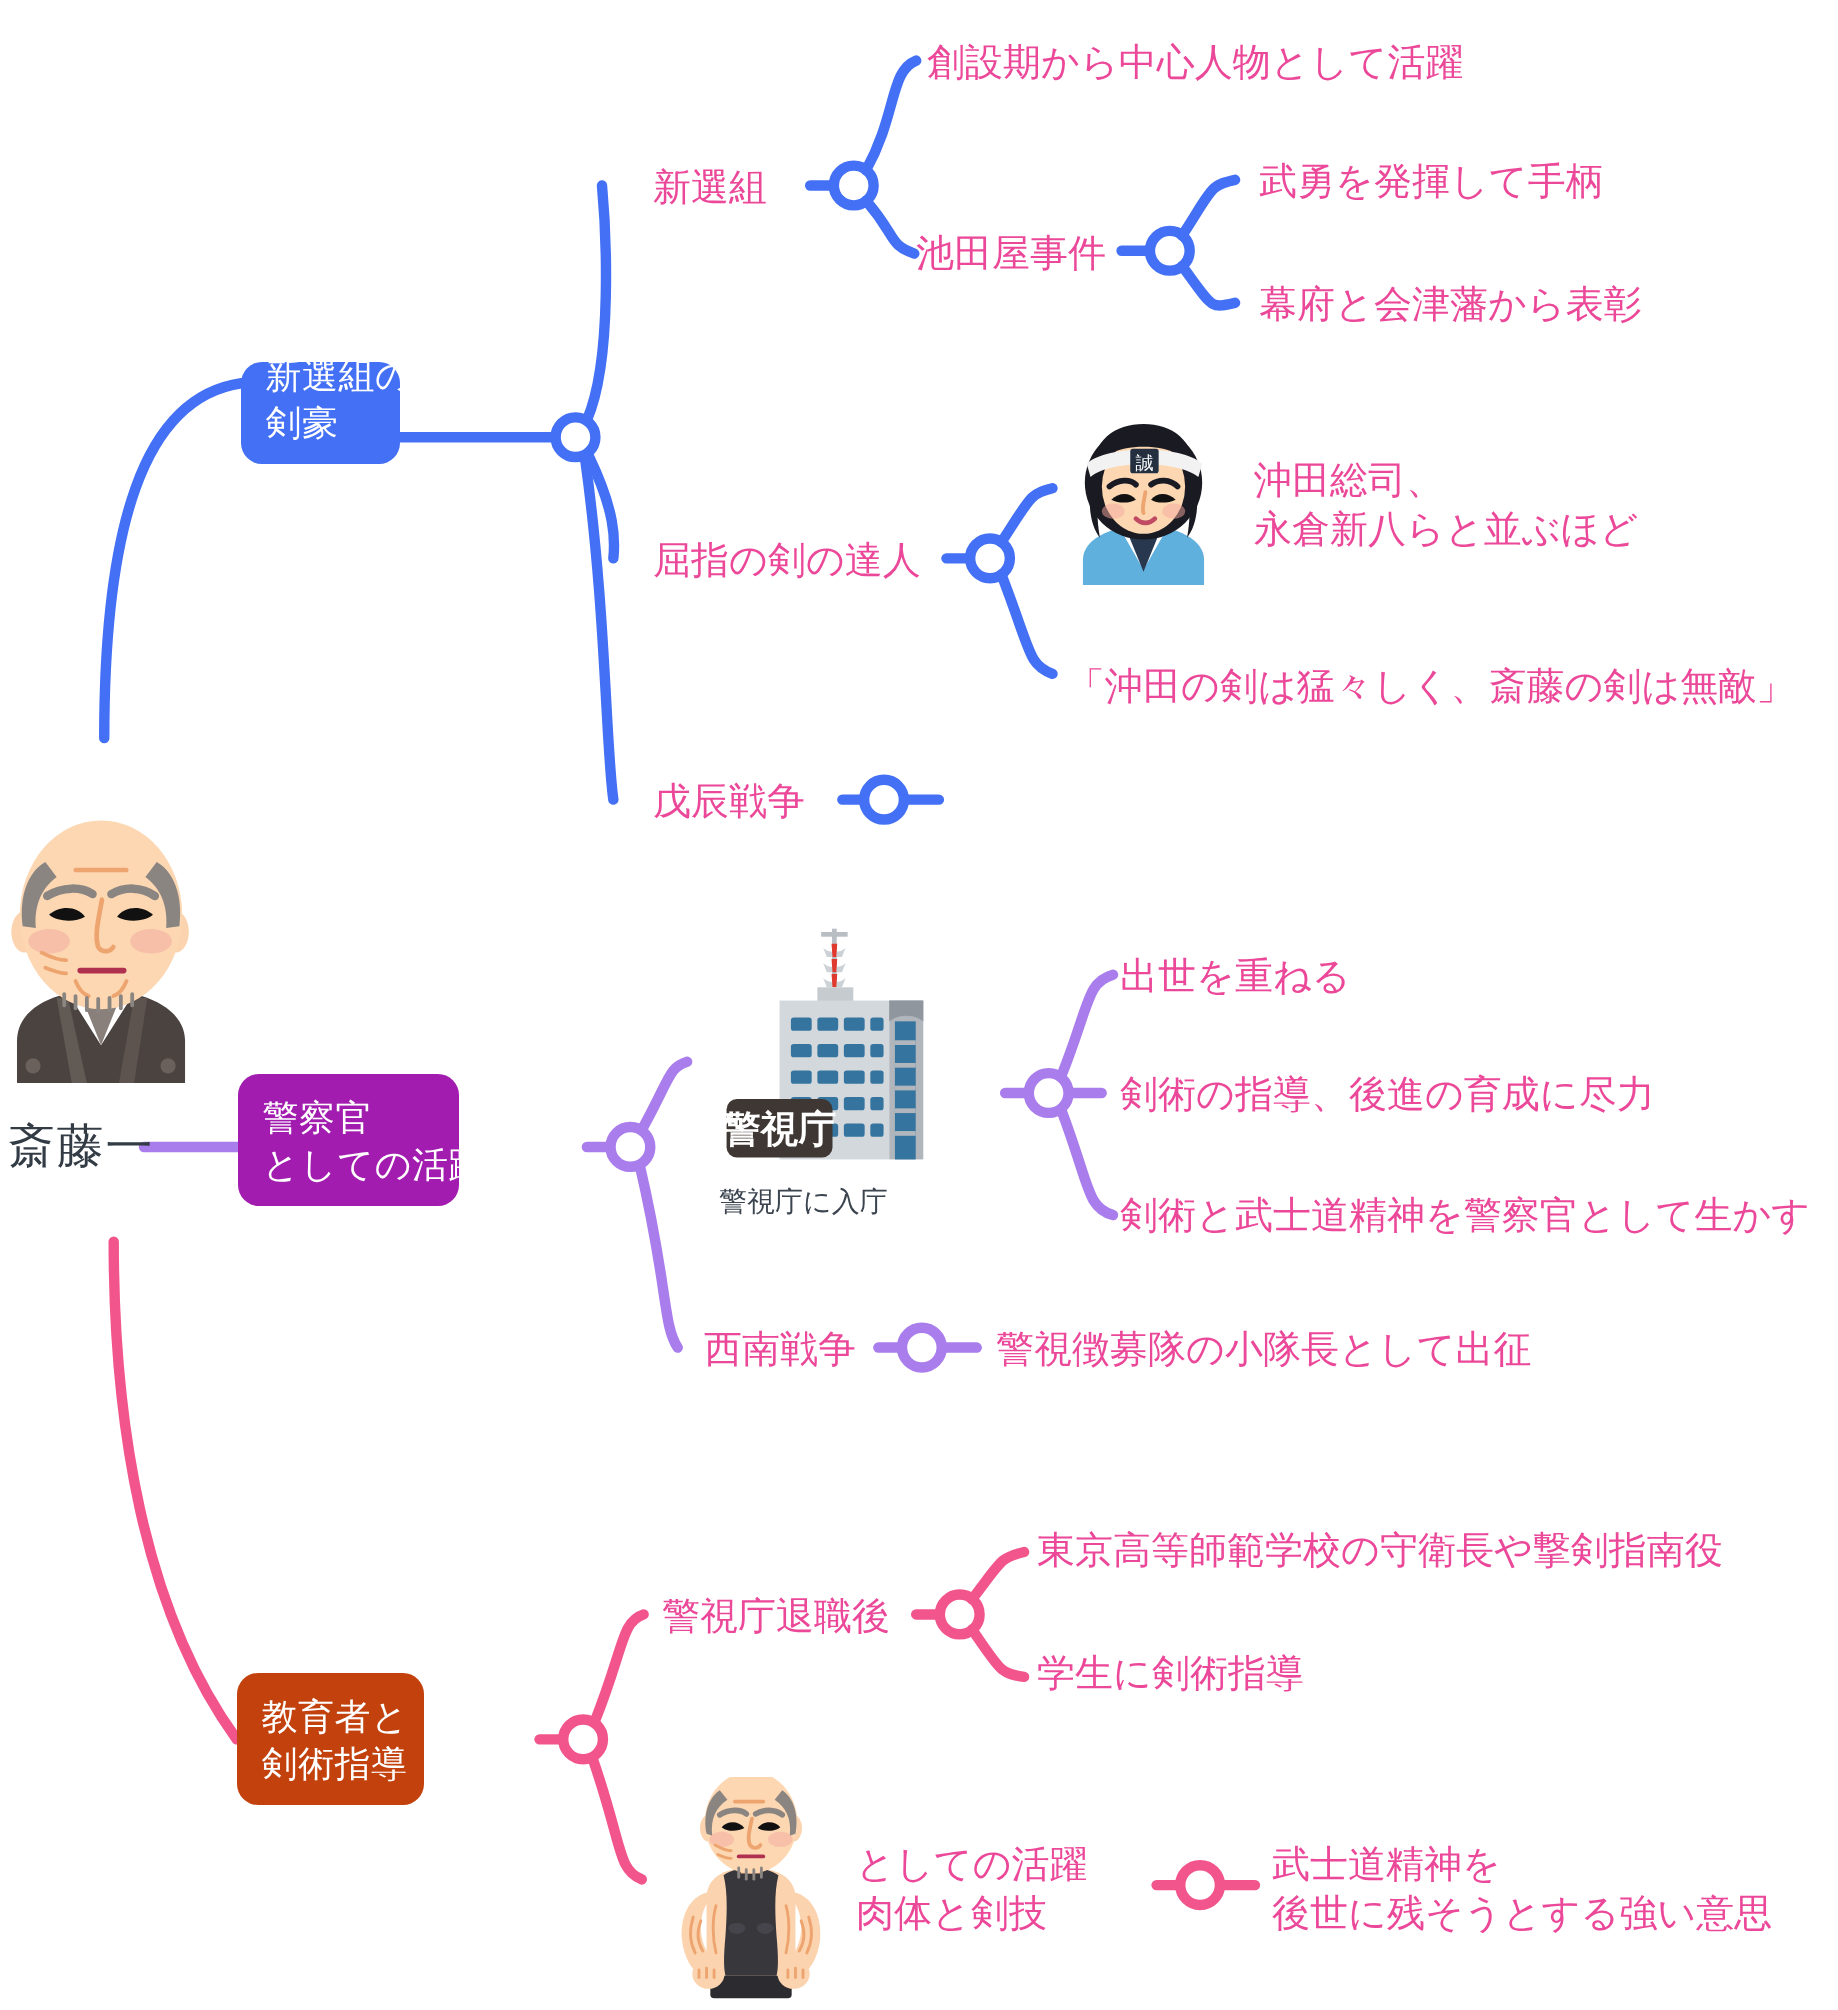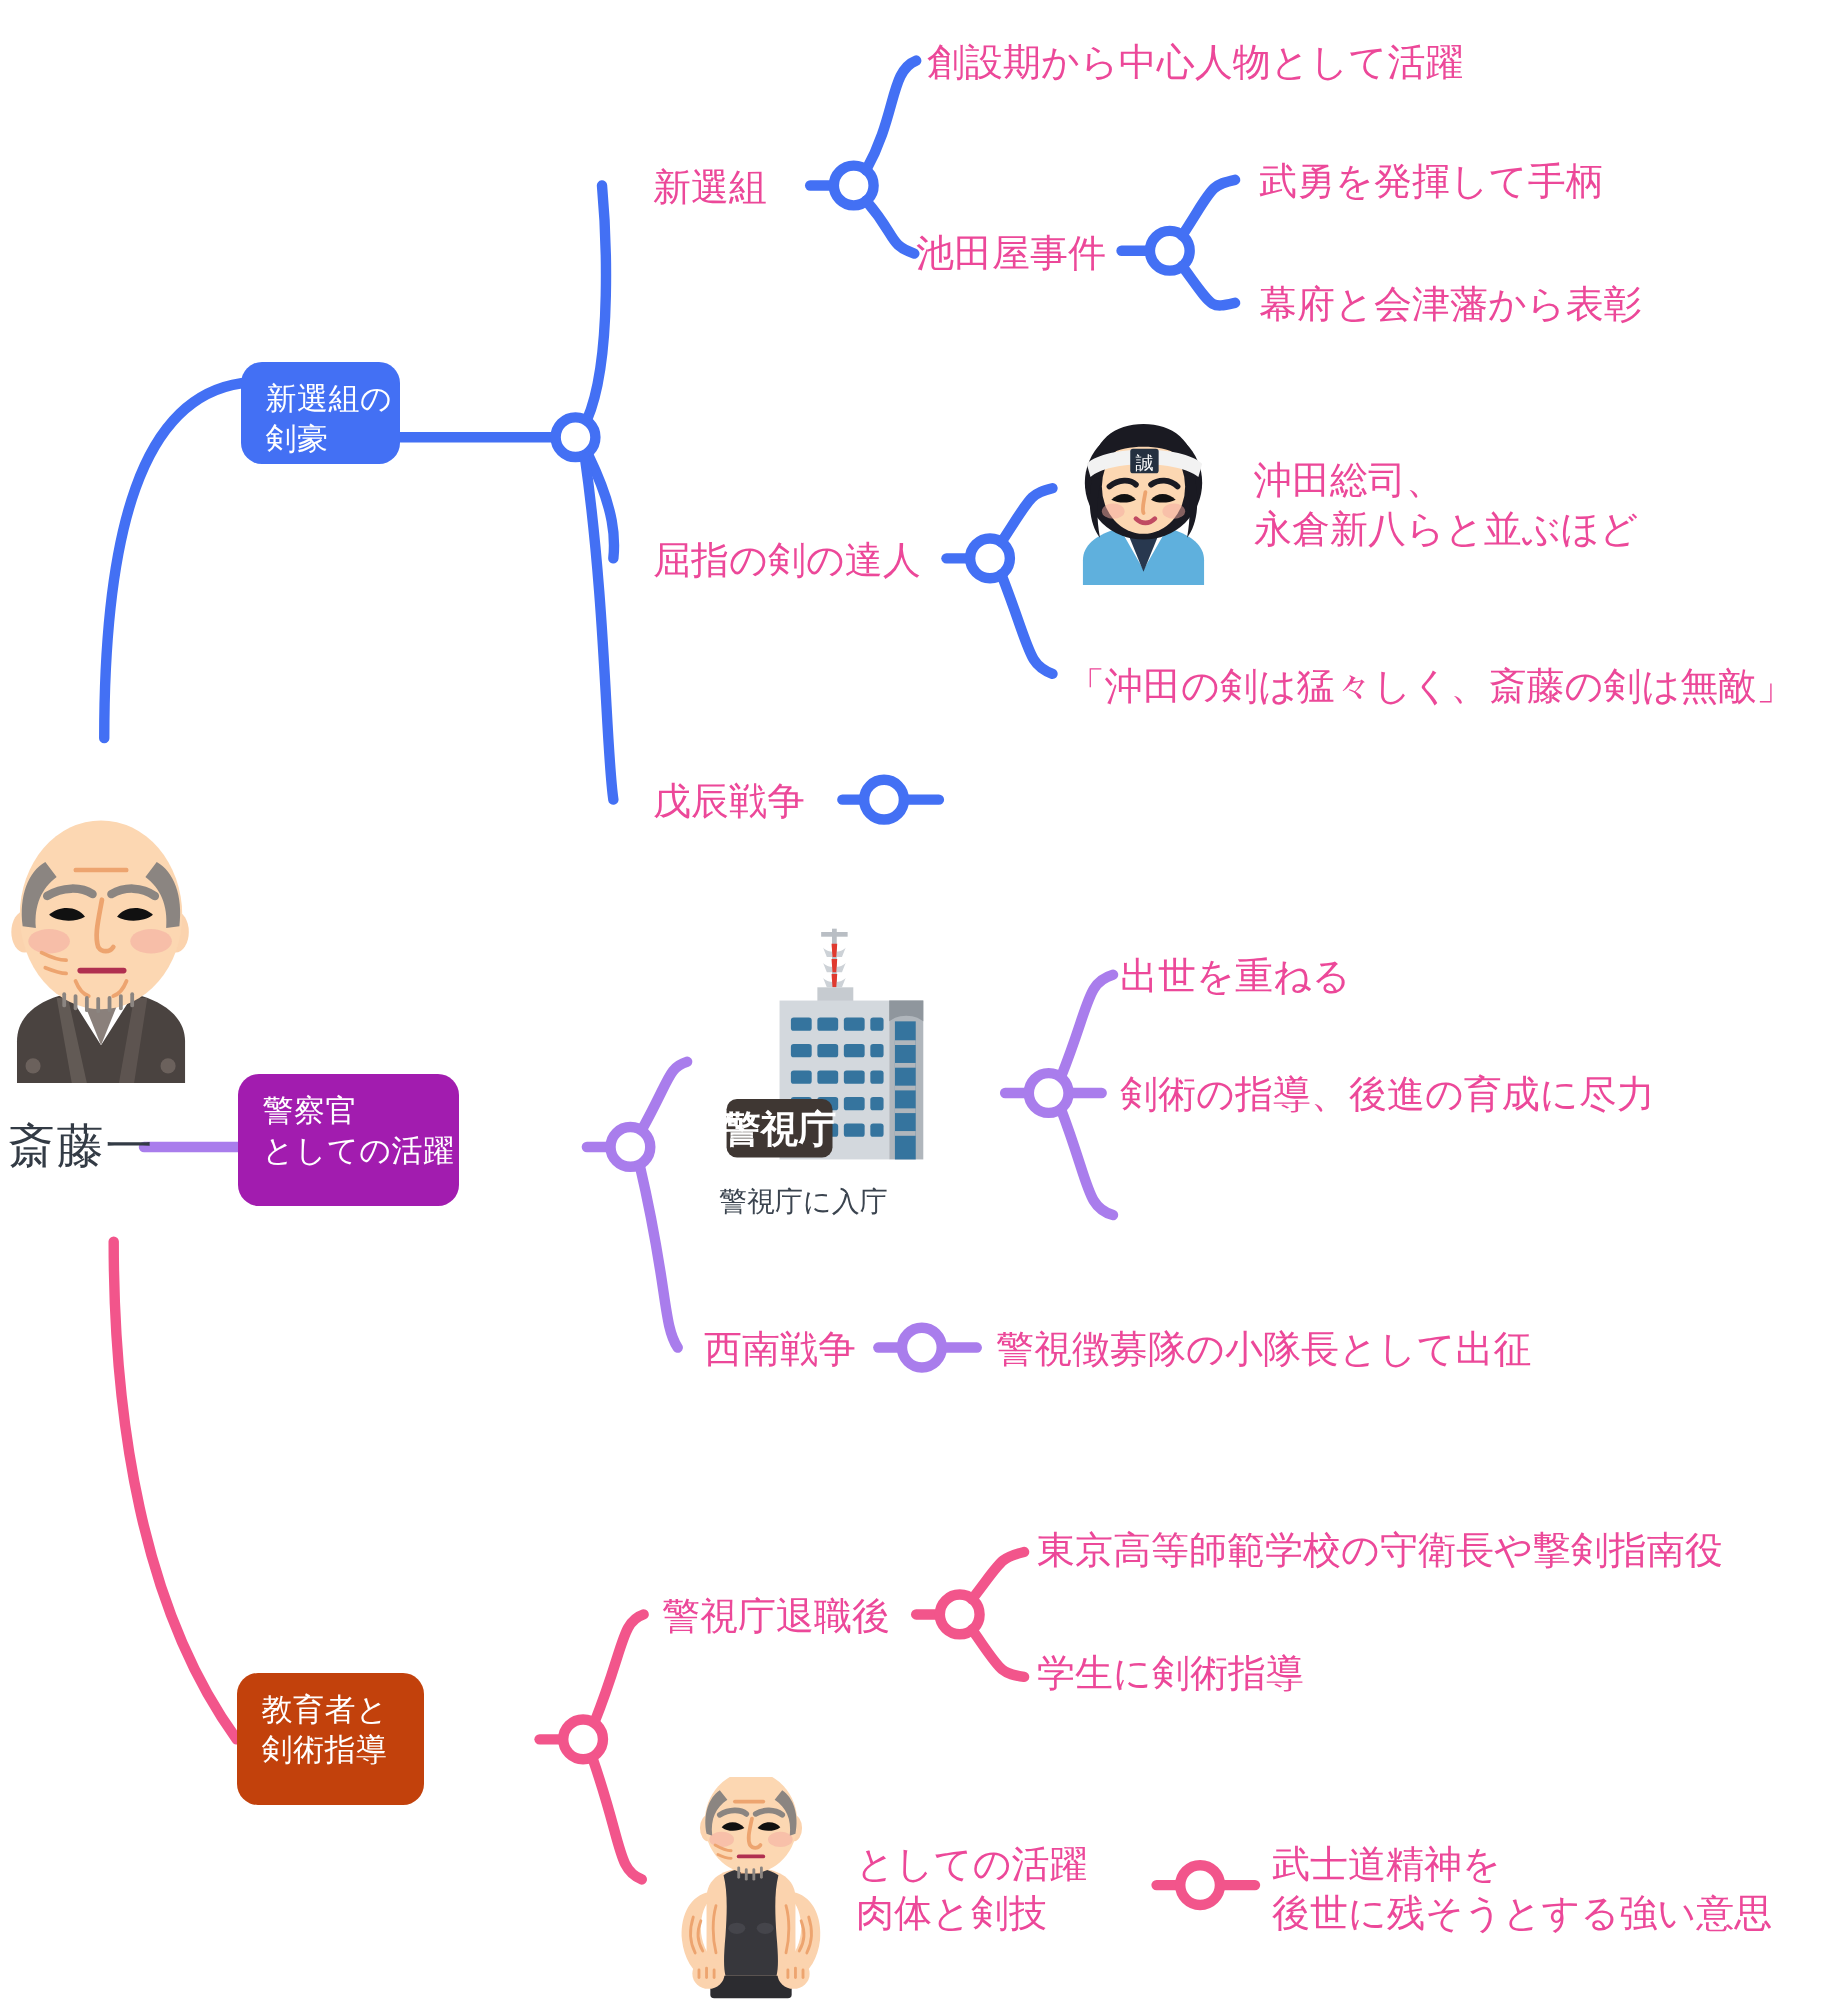--- a/index.html
+++ b/index.html
@@ -9,22 +9,22 @@
     width:1839px;height:2010px;position:relative;overflow:hidden;
     color:#3b444f;
   }
   #canvas{position:absolute;inset:0;width:1839px;height:2010px;}
   svg.wires{position:absolute;left:0;top:0;width:1839px;height:2010px;pointer-events:none;}
   .txt{position:absolute;white-space:pre;line-height:1.30;color:#ec4899;}
 
   
   .mainbox{
     position:absolute;border-radius:21px;color:#ffffff;
-    display:flex;align-items:flex-start;justify-content:flex-start;
-    font-size:31px;line-height:1.30;letter-spacing:0.5px;
+    display:flex;align-items:flex-end;justify-content:flex-start;
+    font-size:36px;line-height:1.30;letter-spacing:0.5px;
     padding:17px 24.6px;box-sizing:border-box;white-space:pre;
   }
   .mb-blue{background:#4370f4;}
   .mb-purple{background:#a21caf;}
   .mb-pink{background:#c2410c;}
 
   
   #center-title{
     position:absolute;font-size:47px;font-weight:normal;color:#333b45;
     letter-spacing:1.9px;white-space:pre;
@@ -298,20 +298,21 @@
   </div>
 
   <div class="cap" style="left:719px;top:1183px;">警視庁に入庁</div>
 
   <div class="txt lvl2" style="left:704px;top:1325px;">西南戦争</div>
 
   <div class="txt lvl3" style="left:1120px;top:952px;">出世を重ねる</div>
 
   <div class="txt lvl3" style="left:1120px;top:1070px;">剣術の指導、後進の育成に尽力</div>
 
+  <div class="txt lvl3" style="left:1120px;top:1191px;">剣術と武士道精神を警察官として生かす</div>
 
   <div class="txt lvl3" style="left:996px;top:1325px;">警視徴募隊の小隊長として出征</div>
 
   <div class="mainbox mb-pink" style="left:237px;top:1673px;width:187px;height:132px;">
     <span>教育者と
 剣術指導</span>
   </div>
 
   <div class="txt lvl2" style="left:662px;top:1592px;">警視庁退職後</div>
 

